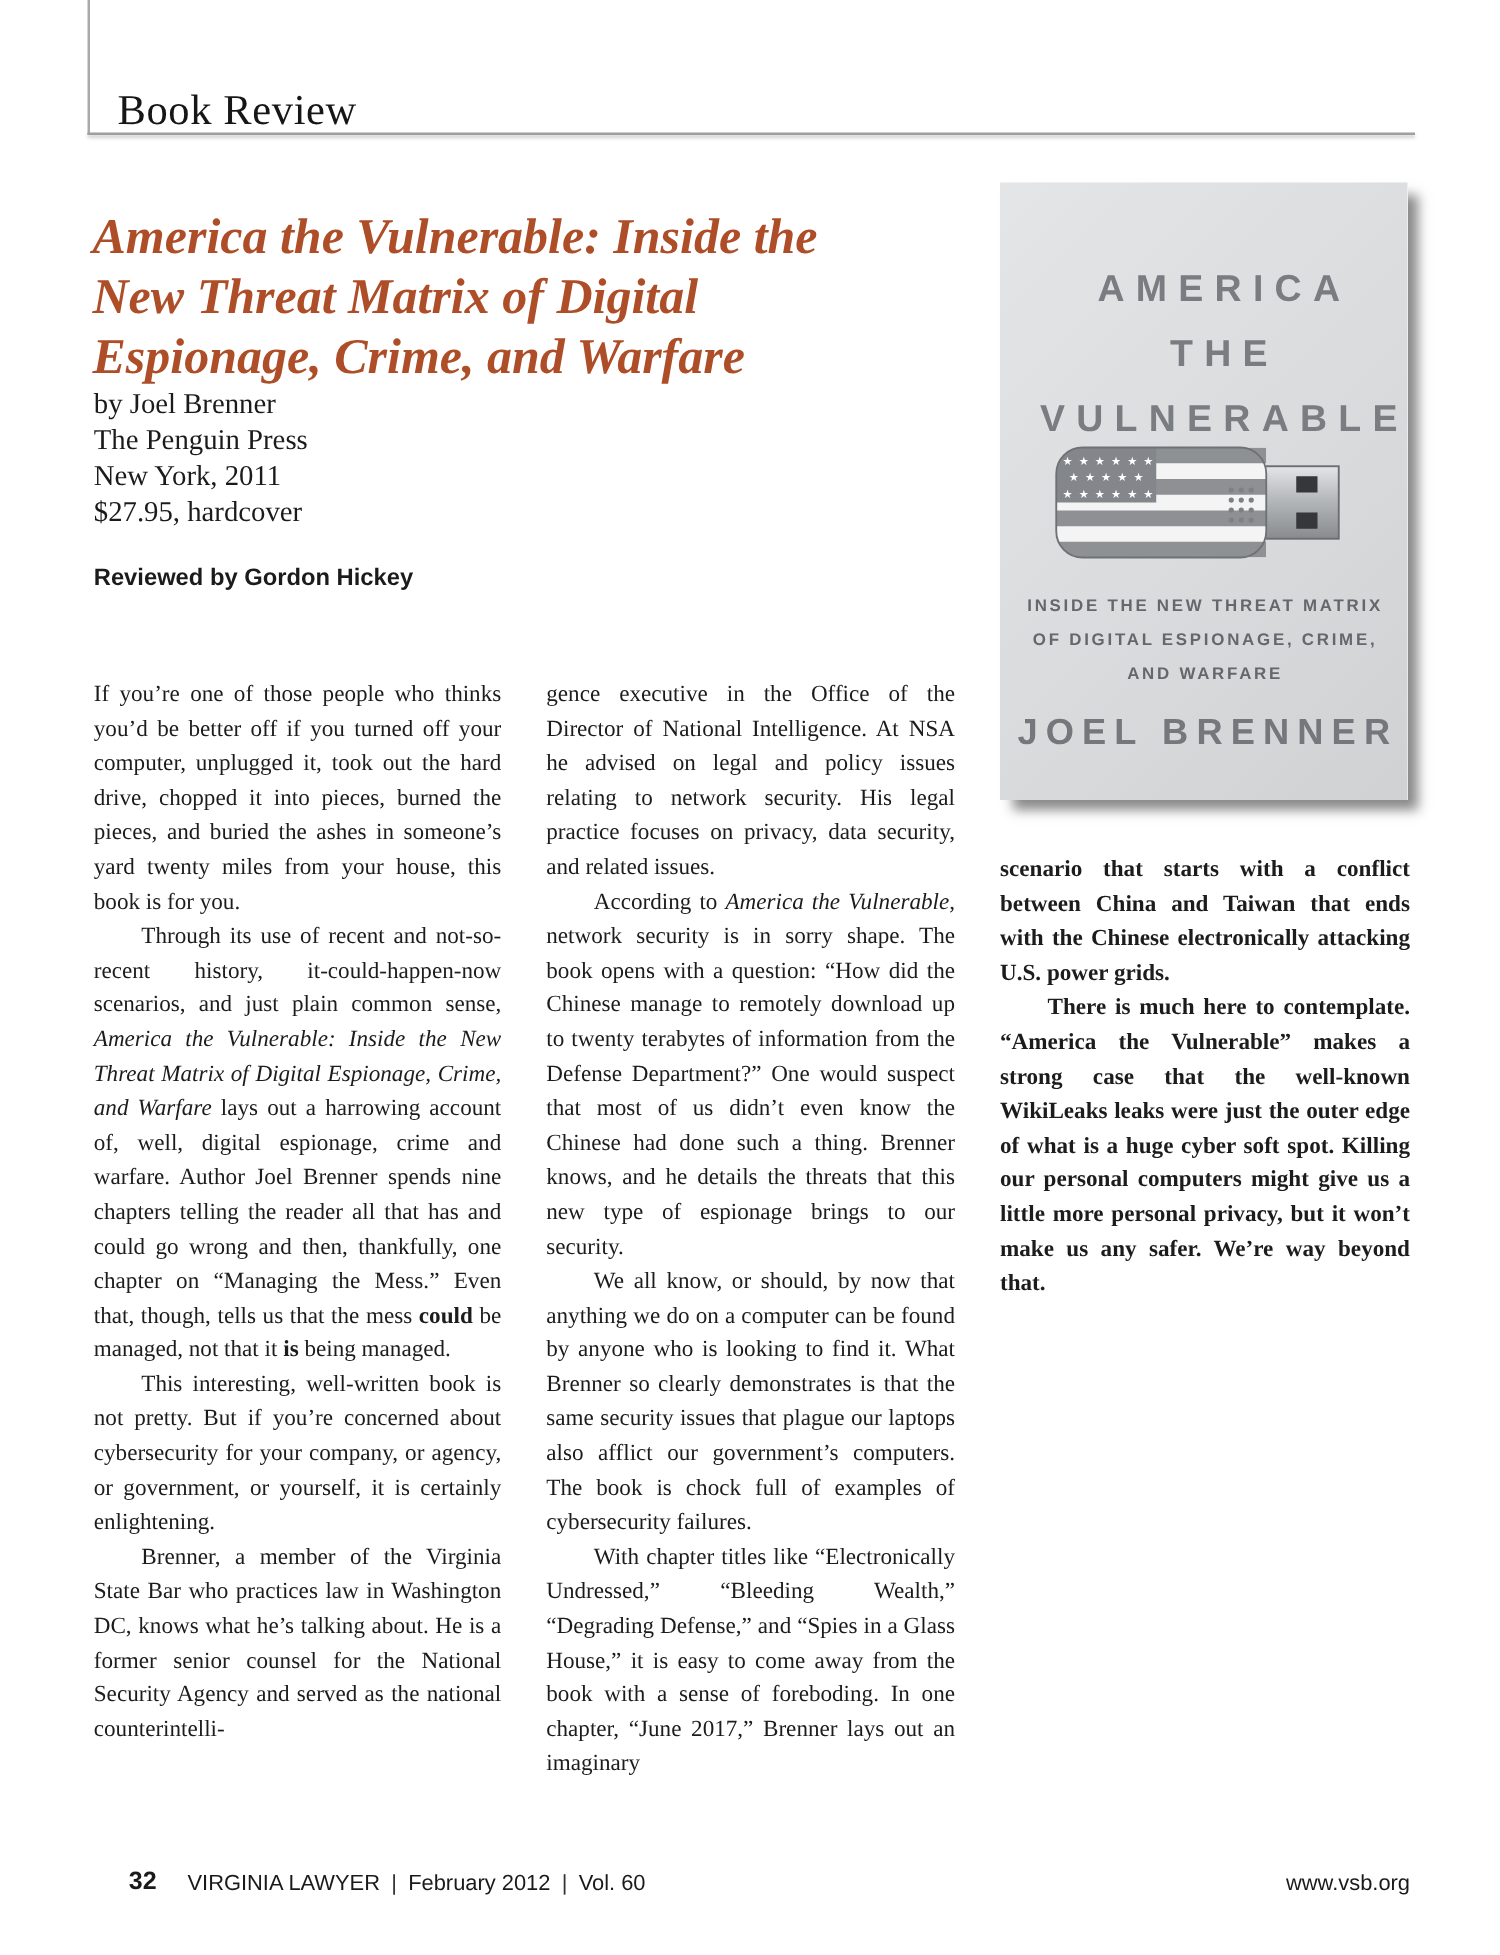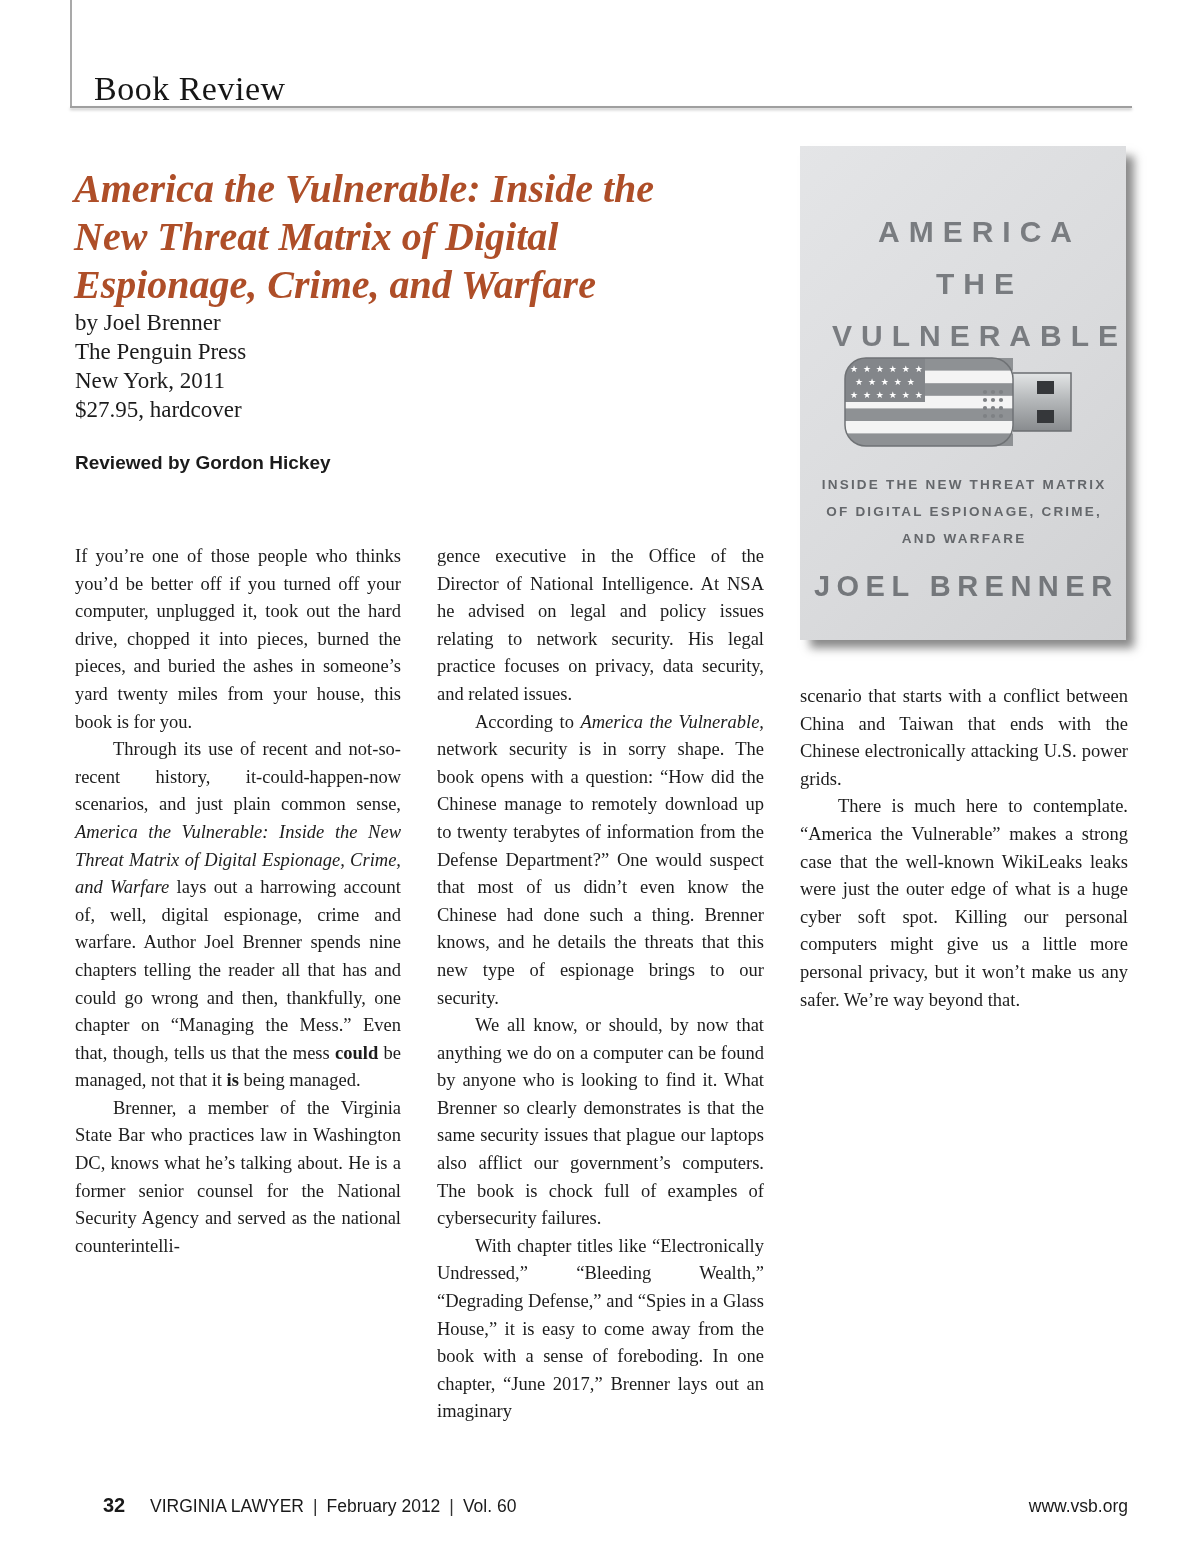--- a/index.html
+++ b/index.html
@@ -19,21 +19,21 @@
   .reviewer{position:absolute;left:75px;top:452px;font-family:"Liberation Sans",sans-serif;
     font-weight:bold;font-size:19px;color:#1b1b1b;}
   
   .col{position:absolute;font-size:18.5px;line-height:27.6px;text-align:justify;color:#1c1c1c;}
   .col p{margin:0;}
   .col p.indent{text-indent:38px;}
   .col .it{font-style:italic;}
   .col .bd{font-weight:bold;}
   .col1{left:75px;top:543px;width:326px;}
   .col2{left:437px;top:543px;width:327px;}
-  .col3{left:800px;top:683px;width:328px;}
+  .col3{left:800px;top:683px;width:328px;font-weight:bold;}
   
   .cover{position:absolute;left:800px;top:146px;width:326px;height:494px;
     background:linear-gradient(135deg,#e4e5e7 0%,#dadbdd 55%,#d0d1d3 100%);
     box-shadow:9px 9px 9px -1px rgba(40,40,40,0.55);
     font-family:"Liberation Sans",sans-serif;}
   .cover-title{position:absolute;left:0;top:60px;width:100%;text-align:center;
     font-size:30px;line-height:52px;font-weight:bold;color:#797c80;
     letter-spacing:9px;text-indent:9px;white-space:nowrap;padding-left:12px;}
   .cover-drive{position:absolute;left:33px;top:198px;width:260px;height:120px;}
   .cover-subtitle{position:absolute;left:0;top:325px;width:100%;text-align:center;
@@ -132,20 +132,21 @@
       <div>INSIDE THE NEW THREAT MATRIX</div>
       <div>OF DIGITAL ESPIONAGE, CRIME,</div>
       <div>AND WARFARE</div>
     </div>
     <div class="cover-author">JOEL BRENNER</div>
   </div>
 
   <div class="col col1">
       <p class=""><span>If you’re one of those people who thinks you’d be better off if you turned off your computer, unplugged it, took out the hard drive, chopped it into pieces, burned the pieces, and buried the ashes in someone’s yard twenty miles from your house, this book is for you.</span></p>
       <p class="indent"><span>Through its use of recent and not-so-recent history, it-could-happen-now scenarios, and just plain common sense, </span><span class="it">America the Vulnerable: Inside the New Threat Matrix of Digital Espionage, Crime, and Warfare</span><span> lays out a harrowing account of, well, digital espionage, crime and warfare. Author Joel Brenner spends nine chapters telling the reader all that has and could go wrong and then, thankfully, one chapter on “Managing the Mess.” Even that, though, tells us that the mess </span><span class="bd">could</span><span> be managed, not that it </span><span class="bd">is</span><span> being managed.</span></p>
+      <p class="indent"><span>This interesting, well-written book is not pretty. But if you’re concerned about cybersecurity for your company, or agency, or government, or yourself, it is certainly enlightening.</span></p>
       <p class="indent"><span>Brenner, a member of the Virginia State Bar who practices law in Washington DC, knows what he’s talking about. He is a former senior counsel for the National Security Agency and served as the national counterintelli-</span></p>
     </div>
   <div class="col col2">
       <p class=""><span>gence executive in the Office of the Director of National Intelligence. At NSA he advised on legal and policy issues relating to network security. His legal practice focuses on privacy, data security, and related issues.</span></p>
       <p class="indent"><span>According to </span><span class="it">America the Vulnerable,</span><span> network security is in sorry shape. The book opens with a question: “How did the Chinese manage to remotely download up to twenty terabytes of information from the Defense Department?” One would suspect that most of us didn’t even know the Chinese had done such a thing. Brenner knows, and he details the threats that this new type of espionage brings to our security.</span></p>
       <p class="indent"><span>We all know, or should, by now that anything we do on a computer can be found by anyone who is looking to find it. What Brenner so clearly demonstrates is that the same security issues that plague our laptops also afflict our government’s computers. The book is chock full of examples of cybersecurity failures.</span></p>
       <p class="indent"><span>With chapter titles like “Electronically Undressed,” “Bleeding Wealth,” “Degrading Defense,” and “Spies in a Glass House,” it is easy to come away from the book with a sense of foreboding. In one chapter, “June 2017,” Brenner lays out an imaginary</span></p>
     </div>
   <div class="col col3">
       <p class=""><span>scenario that starts with a conflict between China and Taiwan that ends with the Chinese electronically attacking U.S. power grids.</span></p>

